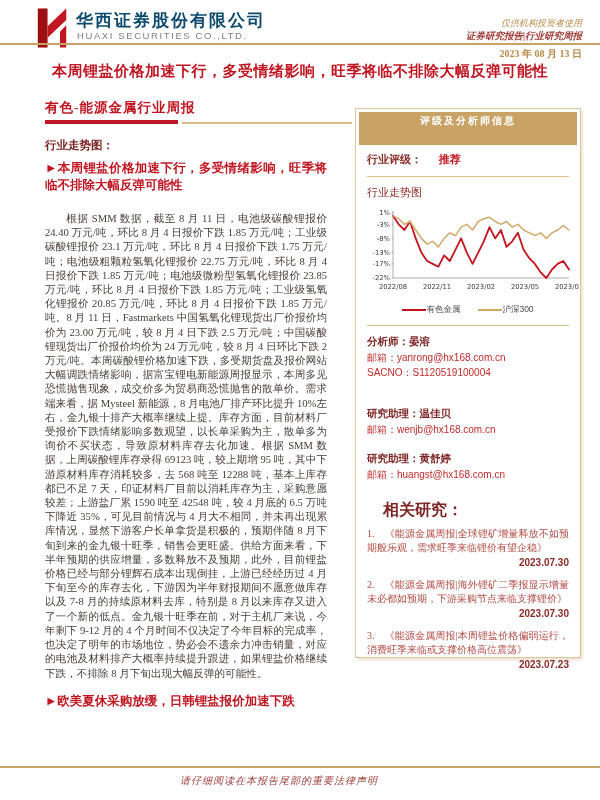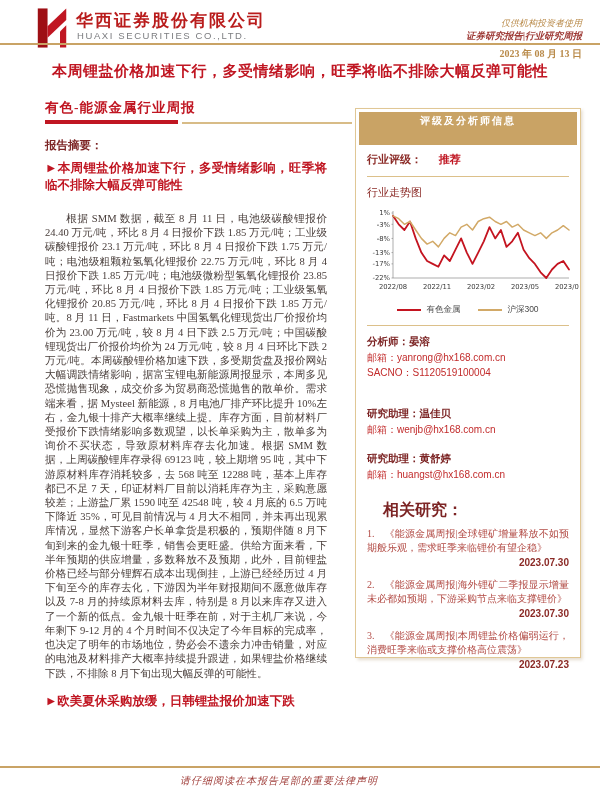--- a/index.html
+++ b/index.html
@@ -2,21 +2,21 @@
 <html><head>
 <meta charset="utf-8">
 <style>
   html,body{margin:0;padding:0;background:#e9e9e9;}
   .page{position:relative;width:600px;height:800px;margin:0 auto;background:#ffffff;
         font-family:"Liberation Serif","DejaVu Serif",serif;overflow:hidden;}
 
   
   .logo-svg{position:absolute;left:36px;top:8px;width:32px;height:40px;}
   .company-cn{position:absolute;left:76px;top:9px;font-size:17px;font-weight:700;
-              color:#b91c1c;letter-spacing:2px;white-space:nowrap;}
+              color:#0c4a6e;letter-spacing:2px;white-space:nowrap;}
   .company-en{position:absolute;left:77px;top:30px;font-size:9.5px;color:#7c7d80;
               letter-spacing:1.6px;font-family:"Liberation Sans",sans-serif;white-space:nowrap;}
   .header-right{position:absolute;right:18px;top:17px;text-align:right;line-height:12.5px;}
   .hdr-notice{font-size:9px;color:#b98a49;font-style:italic;}
   .hdr-type{font-size:9.5px;font-weight:700;color:#9e3a36;font-style:italic;}
   .top-rule{position:absolute;left:0;top:43px;width:600px;height:2px;background:#c9a365;}
   .report-date{position:absolute;right:18px;top:47px;font-size:10px;font-weight:700;color:#b98a49;}
 
   
   .main-title{position:absolute;left:30px;right:30px;top:62px;text-align:center;
@@ -40,21 +40,21 @@
              line-height:17px;text-align:center;letter-spacing:2px;}
   .sb-content{padding:0 11px;}
   .rating-row{margin-top:7px;font-size:11px;}
   .rating-label{font-weight:700;color:#8b2a26;}
   .rating-value{font-weight:700;color:#c01622;margin-left:14px;}
   .sb-div{border:none;border-top:1px solid #dcc08a;margin:9px 0 8px 0;}
   .chart-title{font-size:11px;font-weight:400;color:#8b2a26;margin-bottom:8px;}
   .trend-chart{display:block;margin-left:-4px;}
   svg text{font-family:"DejaVu Sans","Liberation Sans",sans-serif;}
   .legend{display:flex;justify-content:center;gap:18px;margin-top:4px;align-items:center;}
-  .legend-item{display:flex;align-items:center;gap:5px;font-size:8.5px;color:#4a4a4a;
+  .legend-item{display:flex;align-items:center;font-size:8.5px;color:#4a4a4a;
                font-family:"Liberation Sans",sans-serif;}
   .legend-swatch{display:inline-block;width:24px;height:2px;background:#999;}
   .analyst-role{font-size:10.5px;font-weight:700;color:#7c2424;line-height:16px;}
   .analyst-detail{font-size:10px;color:#c22b2b;line-height:15px;font-family:"Liberation Sans",sans-serif;}
   .analyst-detail .zh{font-family:"Liberation Serif",serif;}
   .block-gap{height:14px;}
   .big-gap{height:26px;}
   .related-label{font-size:16px;font-weight:700;color:#7c2424;margin:4px 0 6px 16px;}
   .related-item{font-size:10px;color:#b24a44;line-height:13.5px;text-align:justify;}
   .related-date{font-size:10px;font-weight:700;color:#8b2a26;text-align:right;margin:3px 0 10px 0;
@@ -83,21 +83,21 @@
   </div>
   <div class="top-rule"></div>
   <div class="report-date">2023 年 08 月 13 日</div>
 
   <div class="main-title">本周锂盐价格加速下行，多受情绪影响，旺季将临不排除大幅反弹可能性</div>
   <div class="subtitle">有色-能源金属行业周报</div>
   <div class="subtitle-bar"></div>
   <div class="subtitle-line"></div>
 
   <div class="left-col">
-    <div class="summary-label">报告摘要：</div>
+    <div class="summary-label">行业走势图：</div>
     <div class="lead-heading">►本周锂盐价格加速下行，多受情绪影响，旺季将临不排除大幅反弹可能性</div>
     <p class="body-para">根据 SMM 数据，截至 8 月 11 日，电池级碳酸锂报价 24.40 万元/吨，环比 8 月 4 日报价下跌 1.85 万元/吨；工业级碳酸锂报价 23.1 万元/吨，环比 8 月 4 日报价下跌 1.75 万元/吨；电池级粗颗粒氢氧化锂报价 22.75 万元/吨，环比 8 月 4 日报价下跌 1.85 万元/吨；电池级微粉型氢氧化锂报价 23.85 万元/吨，环比 8 月 4 日报价下跌 1.85 万元/吨；工业级氢氧化锂报价 20.85 万元/吨，环比 8 月 4 日报价下跌 1.85 万元/吨。8 月 11 日，Fastmarkets 中国氢氧化锂现货出厂价报价均价为 23.00 万元/吨，较 8 月 4 日下跌 2.5 万元/吨；中国碳酸锂现货出厂价报价均价为 24 万元/吨，较 8 月 4 日环比下跌 2 万元/吨。本周碳酸锂价格加速下跌，多受期货盘及报价网站大幅调跌情绪影响，据富宝锂电新能源周报显示，本周多见恐慌抛售现象，成交价多为贸易商恐慌抛售的散单价。需求端来看，据 Mysteel 新能源，8 月电池厂排产环比提升 10%左右，金九银十排产大概率继续上提。库存方面，目前材料厂受报价下跌情绪影响多数观望，以长单采购为主，散单多为询价不买状态，导致原材料库存去化加速。根据 SMM 数据，上周碳酸锂库存录得 69123 吨，较上期增 95 吨，其中下游原材料库存消耗较多，去 568 吨至 12288 吨，基本上库存都已不足 7 天，印证材料厂目前以消耗库存为主，采购意愿较差；上游盐厂累 1590 吨至 42548 吨，较 4 月底的 6.5 万吨下降近 35%，可见目前情况与 4 月大不相同，并未再出现累库情况，显然下游客户长单拿货是积极的，预期伴随 8 月下旬到来的金九银十旺季，销售会更旺盛。供给方面来看，下半年预期的供应增量，多数释放不及预期，此外，目前锂盐价格已经与部分锂辉石成本出现倒挂，上游已经经历过 4 月下旬至今的库存去化，下游因为半年财报期间不愿意做库存以及 7-8 月的持续原材料去库，特别是 8 月以来库存又进入了一个新的低点。金九银十旺季在前，对于主机厂来说，今年剩下 9-12 月的 4 个月时间不仅决定了今年目标的完成率，也决定了明年的市场地位，势必会不遗余力冲击销量，对应的电池及材料排产大概率持续提升跟进，如果锂盐价格继续下跌，不排除 8 月下旬出现大幅反弹的可能性。</p>
     <div class="second-heading">►欧美夏休采购放缓，日韩锂盐报价加速下跌</div>
   </div>
 
   <aside class="sidebar">
     <div class="sb-header">评级及分析师信息</div>
     <div class="sb-content">
       <div class="rating-row">
         <span class="rating-label">行业评级：</span>

